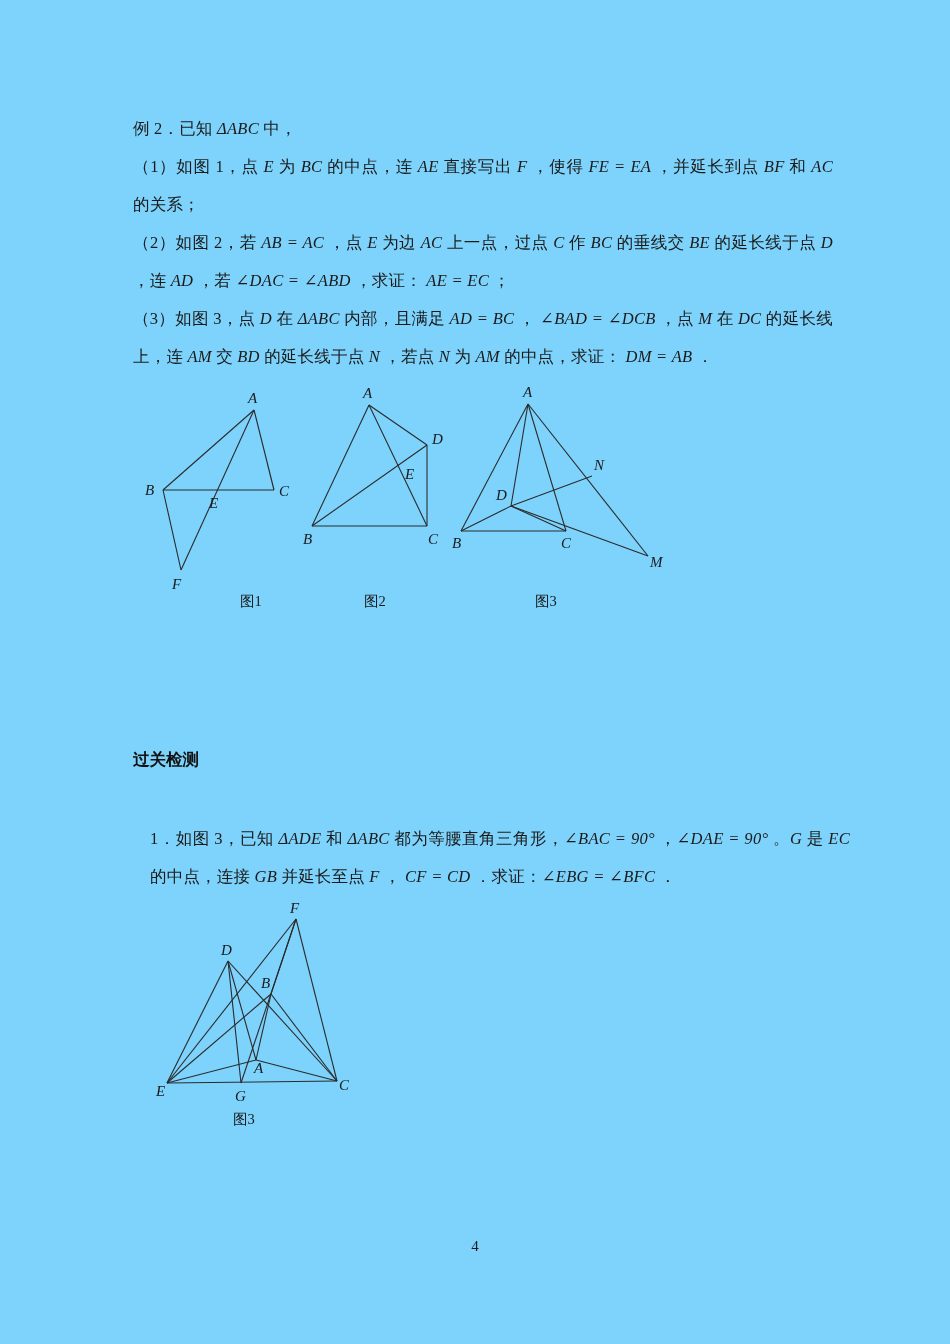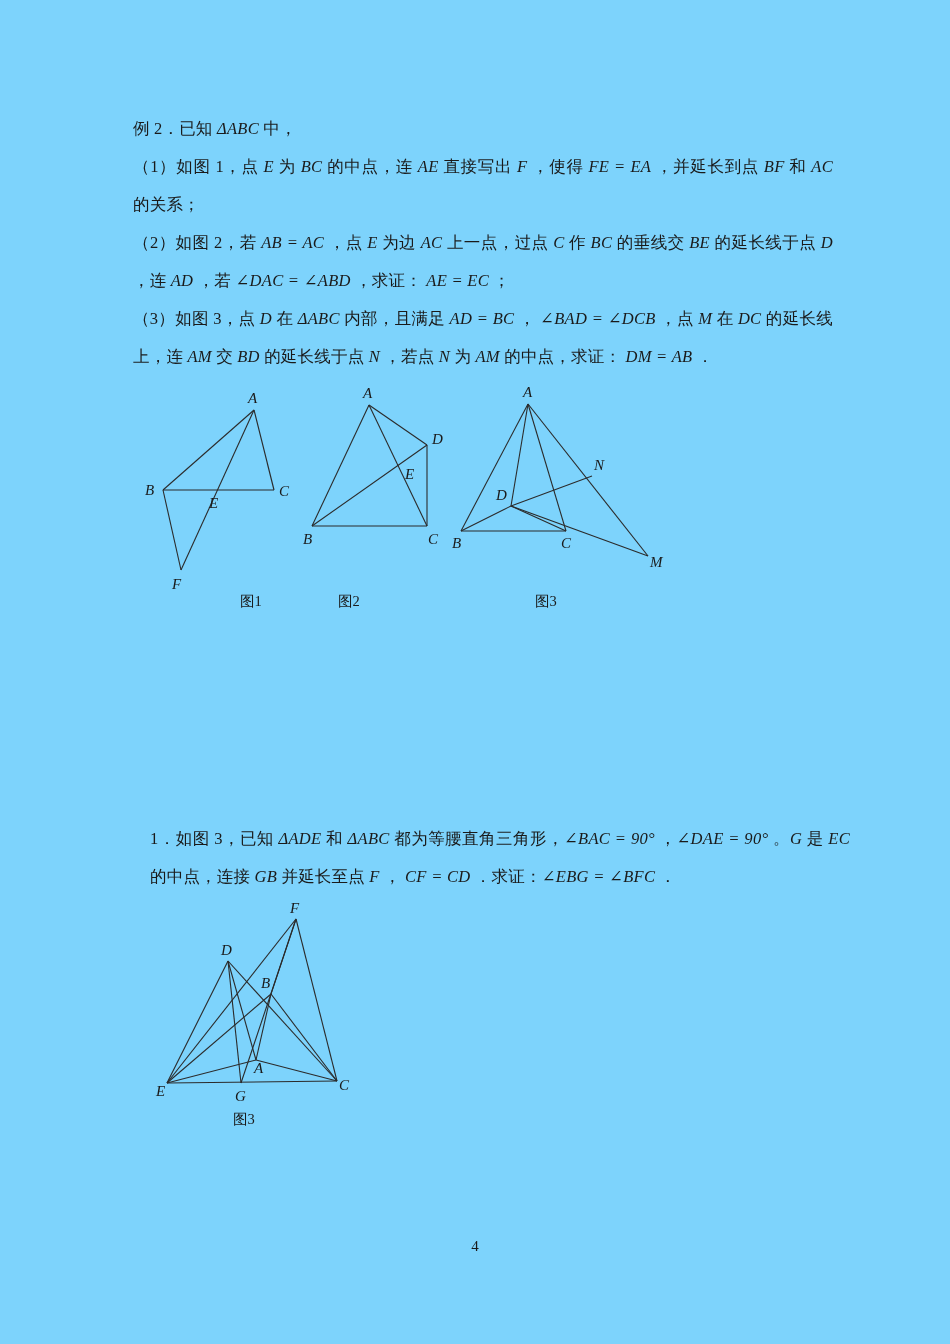--- a/index.html
+++ b/index.html
@@ -123,23 +123,26 @@
       <line x1="511" y1="506" x2="592" y2="476" stroke="#2b2b2b" stroke-width="1.1"></line>
       <text x="523" y="397">A</text>
       <text x="594" y="470">N</text>
       <text x="496" y="500">D</text>
       <text x="452" y="548">B</text>
       <text x="561" y="548">C</text>
       <text x="650" y="567">M</text>
     </svg>
 
   <div class="figcap" style="left:200px; top:592px;margin-left:40px;">图1</div>
-  <div class="figcap" style="left:338px; top:592px;">图2</div>
+  <div class="figcap" style="left:364px; top:592px;">图2</div>
   <div class="figcap" style="left:535px; top:592px;">图3</div>
 
+  <div style="position:absolute; left:133px; top:745px; width:700px;">
+    <div class="sec-head">过关检测</div>
+  </div>
 
   <div style="position:absolute; left:150px; top:820px; width:700px;">
     <p class="para"><span>1．如图 3，已知 </span><span class="mi">ΔADE</span><span> 和 </span><span class="mi">ΔABC</span><span> 都为等腰直角三角形，</span><span class="mi">∠BAC = 90°</span><span> ，</span><span class="mi">∠DAE = 90°</span><span> 。</span><span class="mi">G</span><span> 是 </span><span class="mi">EC</span><span> 的中点，连接 </span><span class="mi">GB</span><span> 并延长至点 </span><span class="mi">F</span><span> ， </span><span class="mi">CF = CD</span><span> ．求证：</span><span class="mi">∠EBG = ∠BFC</span><span> ．</span></p>
   </div>
 
   <svg class="fig-svg" style="left:140px; top:900px;" width="230" height="210" viewBox="140 900 230 210">
       <line x1="167" y1="1083" x2="337" y2="1081" stroke="#2b2b2b" stroke-width="1.1"></line>
       <line x1="167" y1="1083" x2="228" y2="961" stroke="#2b2b2b" stroke-width="1.1"></line>
       <line x1="228" y1="961" x2="256" y2="1060" stroke="#2b2b2b" stroke-width="1.1"></line>
       <line x1="256" y1="1060" x2="167" y2="1083" stroke="#2b2b2b" stroke-width="1.1"></line>

